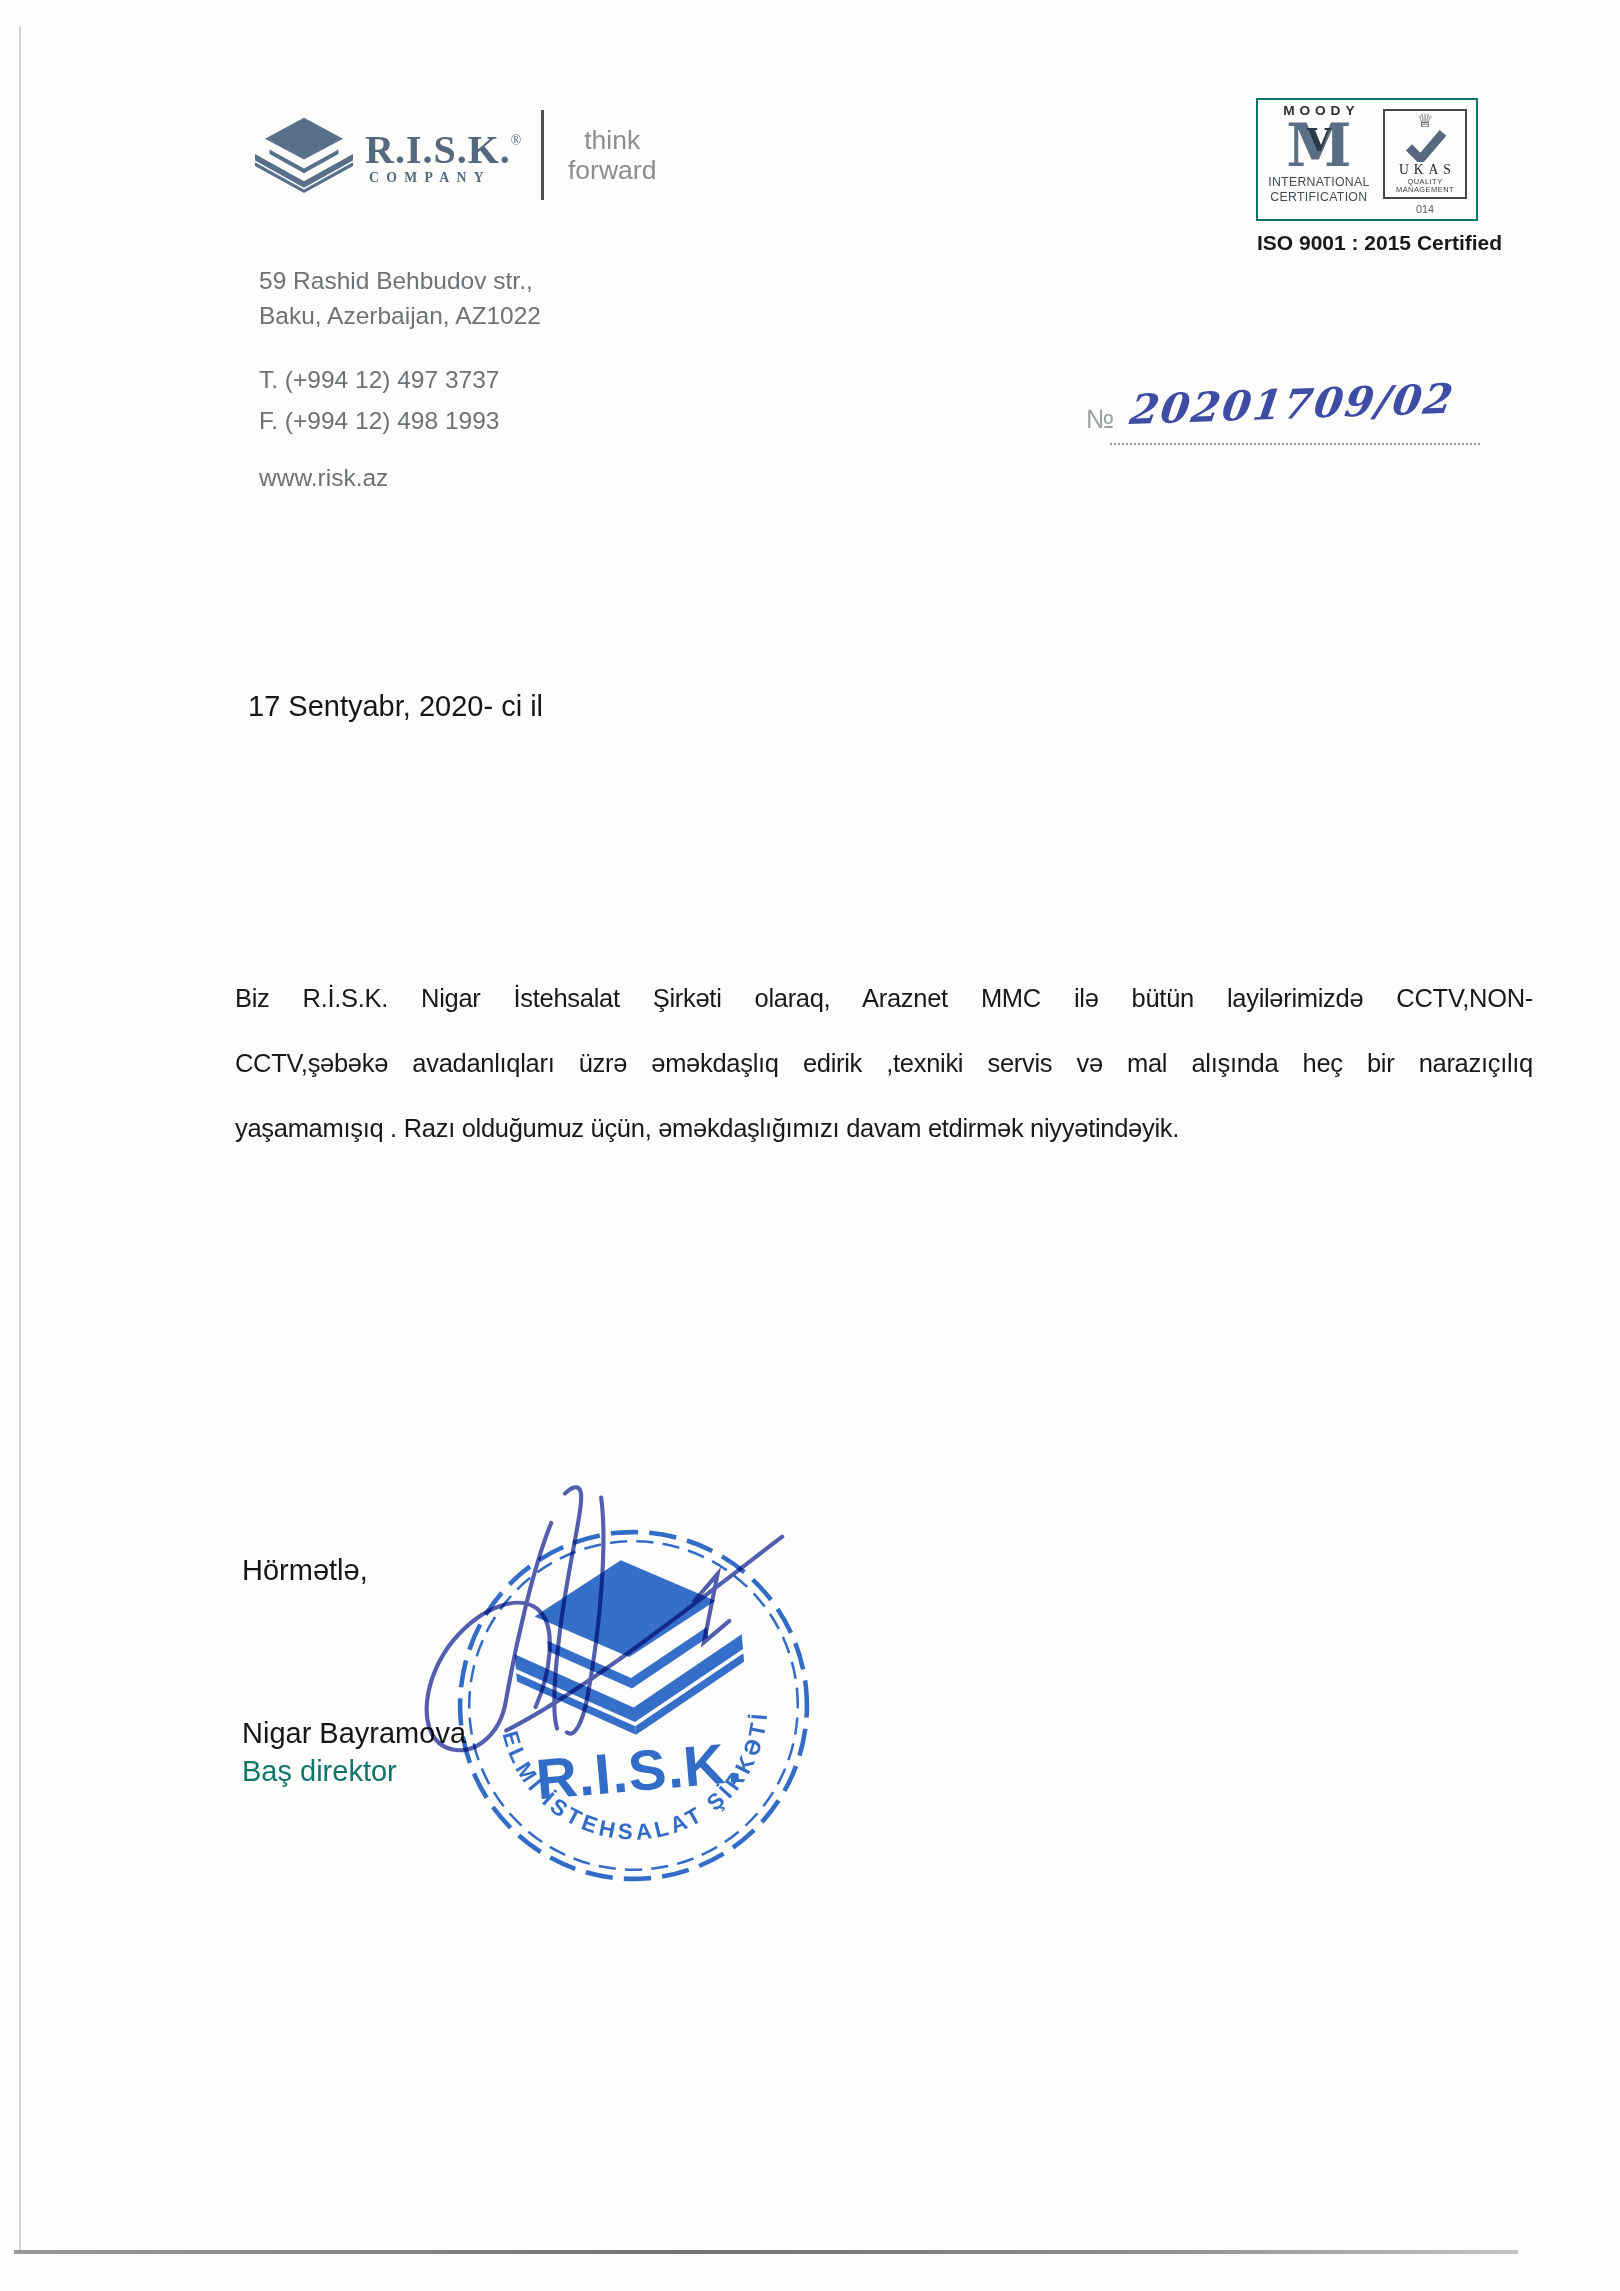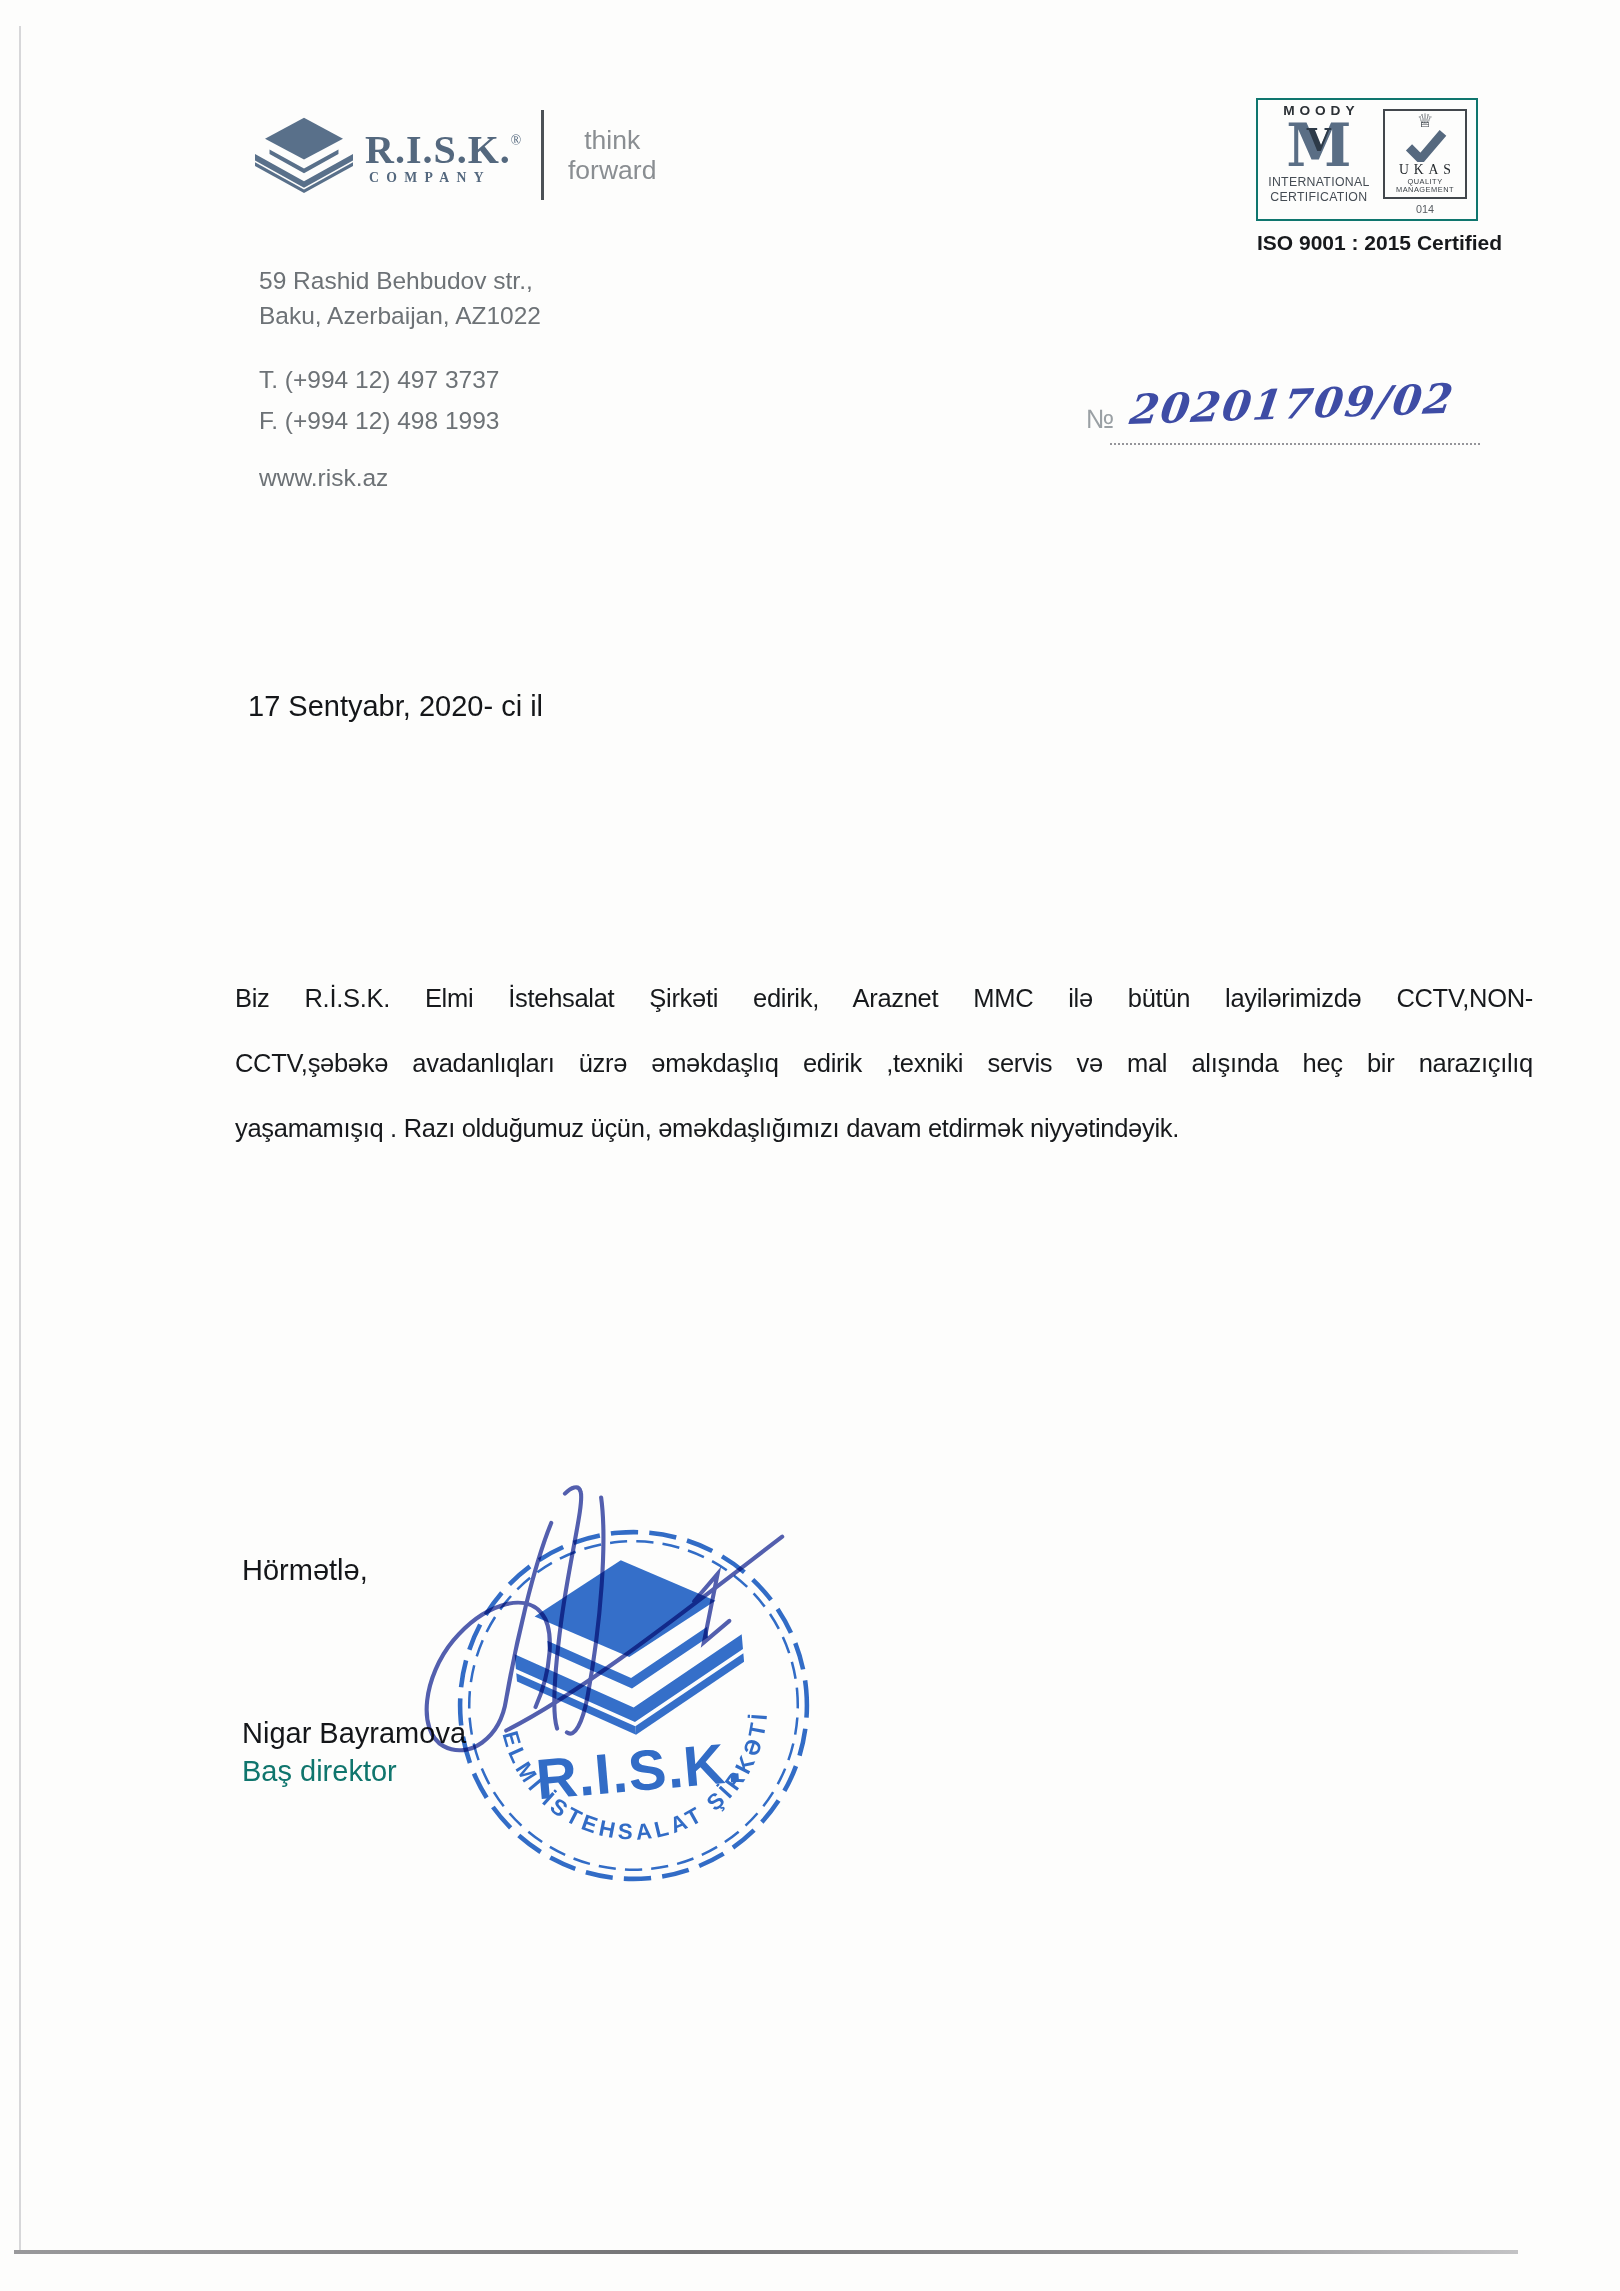--- a/index.html
+++ b/index.html
@@ -126,21 +126,21 @@
   <div class="abs contact-line" style="top:407px">F. (+994 12) 498 1993</div>
   <div class="abs contact-line" style="top:464px">www.risk.az</div>
 
   <div class="abs ref-label">№</div>
   <div class="abs ref-number">20201709/02</div>
   <div class="abs ref-line"></div>
 
   <div class="abs date">17 Sentyabr, 2020- ci il</div>
 
   <div class="abs body-block">
-    <div class="just">Biz R.İ.S.K. Elmi İstehsalat Şirkəti edirik, Araznet MMC ilə bütün layilərimizdə CCTV,NON-</div>
+    <div class="just">Biz R.İ.S.K. Nigar İstehsalat Şirkəti olaraq, Araznet MMC ilə bütün layilərimizdə CCTV,NON-</div>
     <div class="just">CCTV,şəbəkə avadanlıqları üzrə əməkdaşlıq edirik ,texniki servis və mal alışında heç bir narazıçılıq</div>
     <div>yaşamamışıq . Razı olduğumuz üçün, əməkdaşlığımızı davam etdirmək niyyətindəyik.</div>
   </div>
 
   <div class="abs closing">Hörmətlə,</div>
   <div class="abs signer-name">Nigar Bayramova</div>
   <div class="abs signer-title">Baş direktor</div>
 
   <svg class="abs stamp" viewBox="0 0 356 356">
     <circle cx="178" cy="178" r="171" fill="none" stroke="#2262c5" stroke-width="4.5" stroke-dasharray="27 11"></circle>

